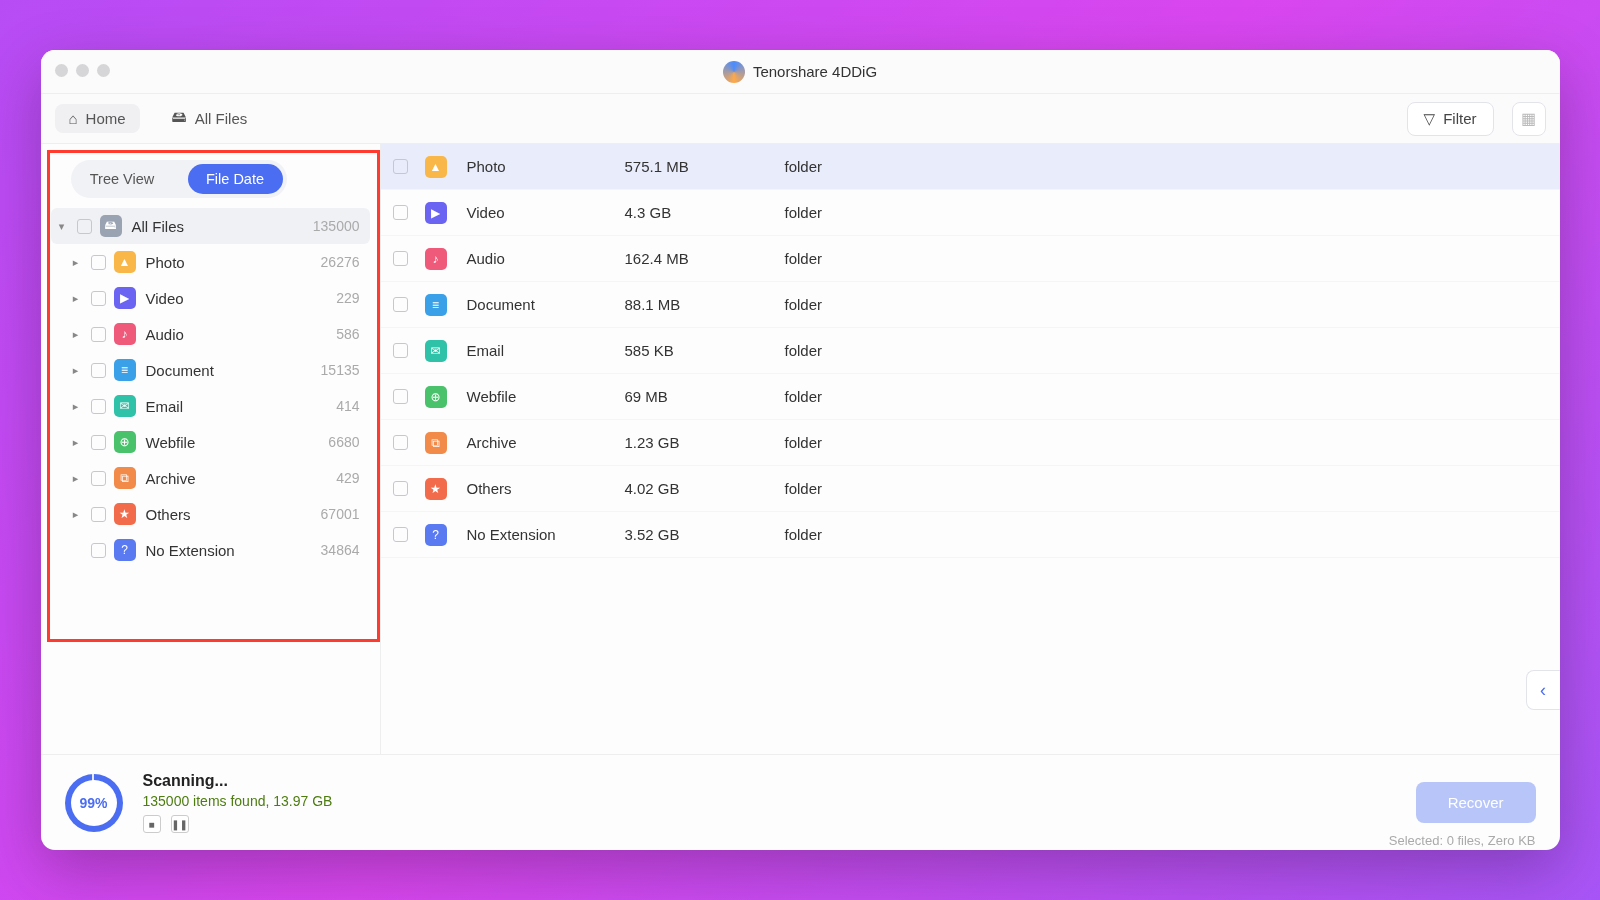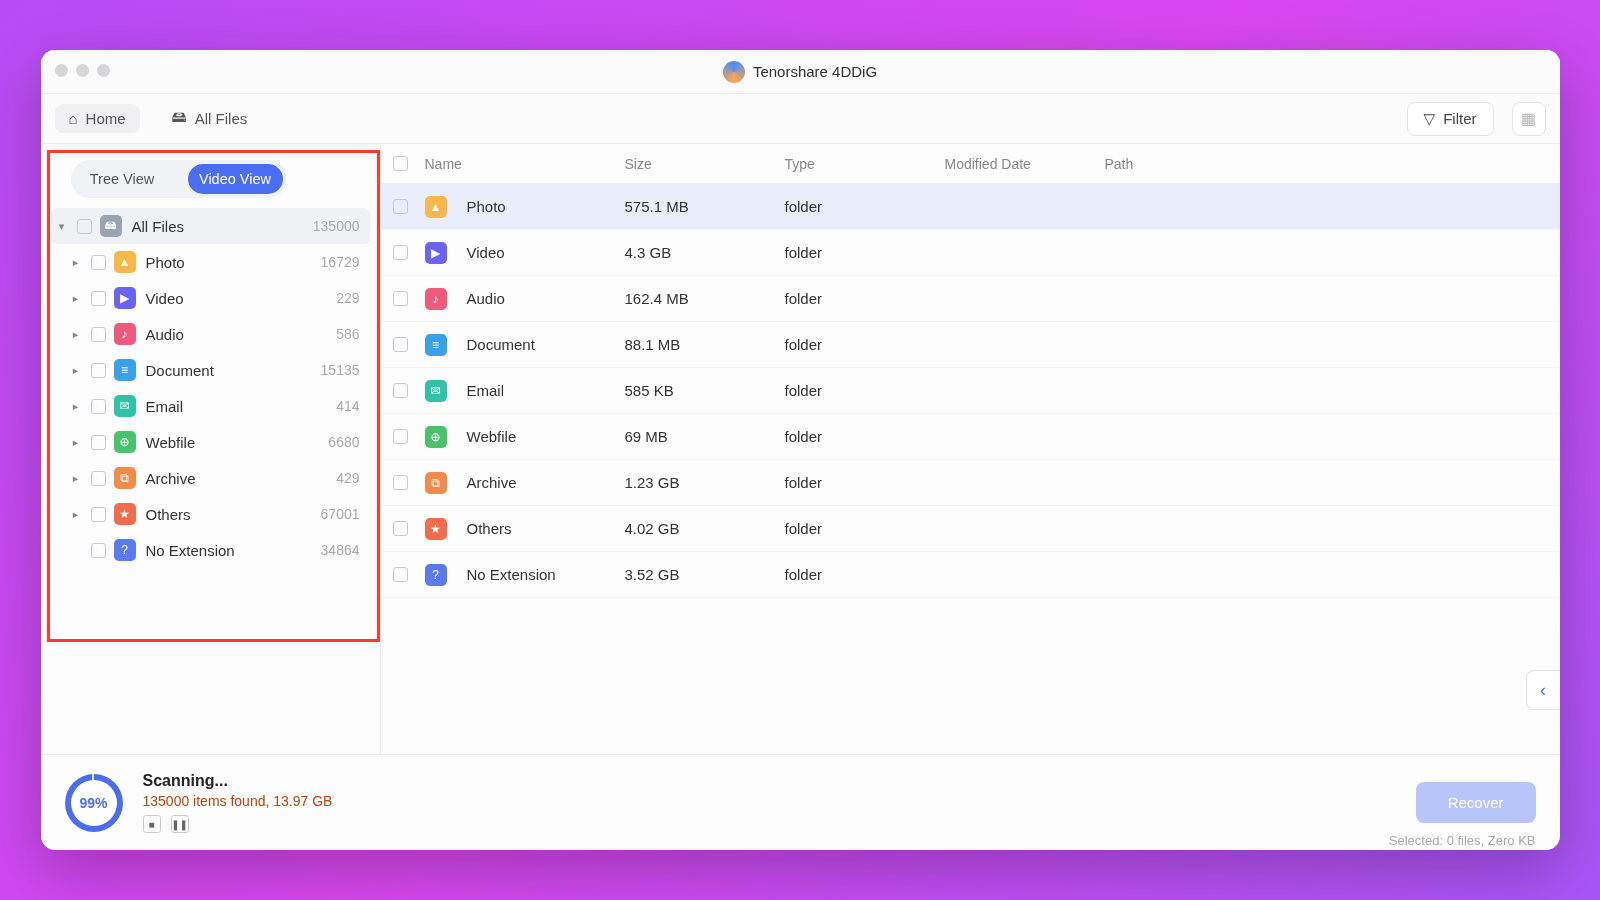--- a/index.html
+++ b/index.html
@@ -95,21 +95,21 @@
   width: 58px; height: 58px; border-radius: 50%;
   background: conic-gradient(#4a6df2 0 356deg, #e6e8ef 356deg 360deg);
   display: flex; align-items: center; justify-content: center;
 }
 .progress-inner {
   width: 46px; height: 46px; border-radius: 50%; background: #fff;
   display: flex; align-items: center; justify-content: center;
   font-size: 14px; font-weight: 600; color: #4a6df2;
 }
 .scan-info h3 { font-size: 16px; color: #222; margin-bottom: 3px; }
-.scan-info p { font-size: 14px; color: #c2410c; }
+.scan-info p { font-size: 14px; color: #4d7c0f; }
 .scan-ctrls { display: flex; gap: 10px; margin-top: 6px; }
 .scan-ctrls button { width: 18px; height: 18px; border: 1px solid #ccc; border-radius: 3px; background: #fff; font-size: 10px; color: #666; cursor: pointer; display:flex;align-items:center;justify-content:center;}
 .recover {
   margin-left: auto; background: #b8c5f8; color: #fff; border: none;
   padding: 12px 32px; border-radius: 8px; font-size: 15px; font-weight: 500;
 }
 .selected-info { position: absolute; right: 24px; bottom: 2px; font-size: 13px; color: #aaa; }
 .collapse {
   position: absolute; right: 0; bottom: 140px; width: 34px; height: 40px;
   border: 1px solid #e2e4ea; border-right: none; border-radius: 8px 0 0 8px;
@@ -161,36 +161,36 @@
     <div class="grid-btn">
       <span>▦</span>
     </div>
   </div>
 
   <div class="body">
     <div class="sidebar">
       <div class="highlight"></div>
       <div class="view-toggle">
         <button>Tree View</button>
-        <button class="active">Video View</button>
+        <button class="active">File Date</button>
       </div>
       <ul class="tree" id="tree">
           <li class="root">
             <span class="caret">▾</span>
   <span class="cb"></span>
   <span class="cat-icon c-disk">🖴</span>
   <span>All Files</span>
   <span class="count">135000</span>
           </li>
           <li style="padding-left: 18px;">
             <span class="caret">▸</span>
     <span class="cb"></span>
     <span class="cat-icon c-photo">▲</span>
     <span>Photo</span>
-    <span class="count">16729</span>
+    <span class="count">26276</span>
           </li>
           <li style="padding-left: 18px;">
             <span class="caret">▸</span>
     <span class="cb"></span>
     <span class="cat-icon c-video">▶</span>
     <span>Video</span>
     <span class="count">229</span>
           </li>
           <li style="padding-left: 18px;">
             <span class="caret">▸</span>
@@ -238,28 +238,20 @@
             <span class="caret"></span>
     <span class="cb"></span>
     <span class="cat-icon c-noext">?</span>
     <span>No Extension</span>
     <span class="count">34864</span>
           </li>
         </ul>
     </div>
 
     <div class="main">
-      <div class="cols">
-        <span class="cb" style="margin:0 0 0 2px"></span>
-        <span>Name</span>
-        <span>Size</span>
-        <span>Type</span>
-        <span>Modified Date</span>
-        <span>Path</span>
-      </div>
       <div class="rows" id="rows">
           <div class="row sel">
             <span class="cb" style="margin:0 0 0 2px"></span>
     <span class="namecell">
               <span class="cat-icon c-photo">▲</span>
               <span>Photo</span>
             </span>
     <span>575.1 MB</span>
     <span>folder</span>
     <span></span>

